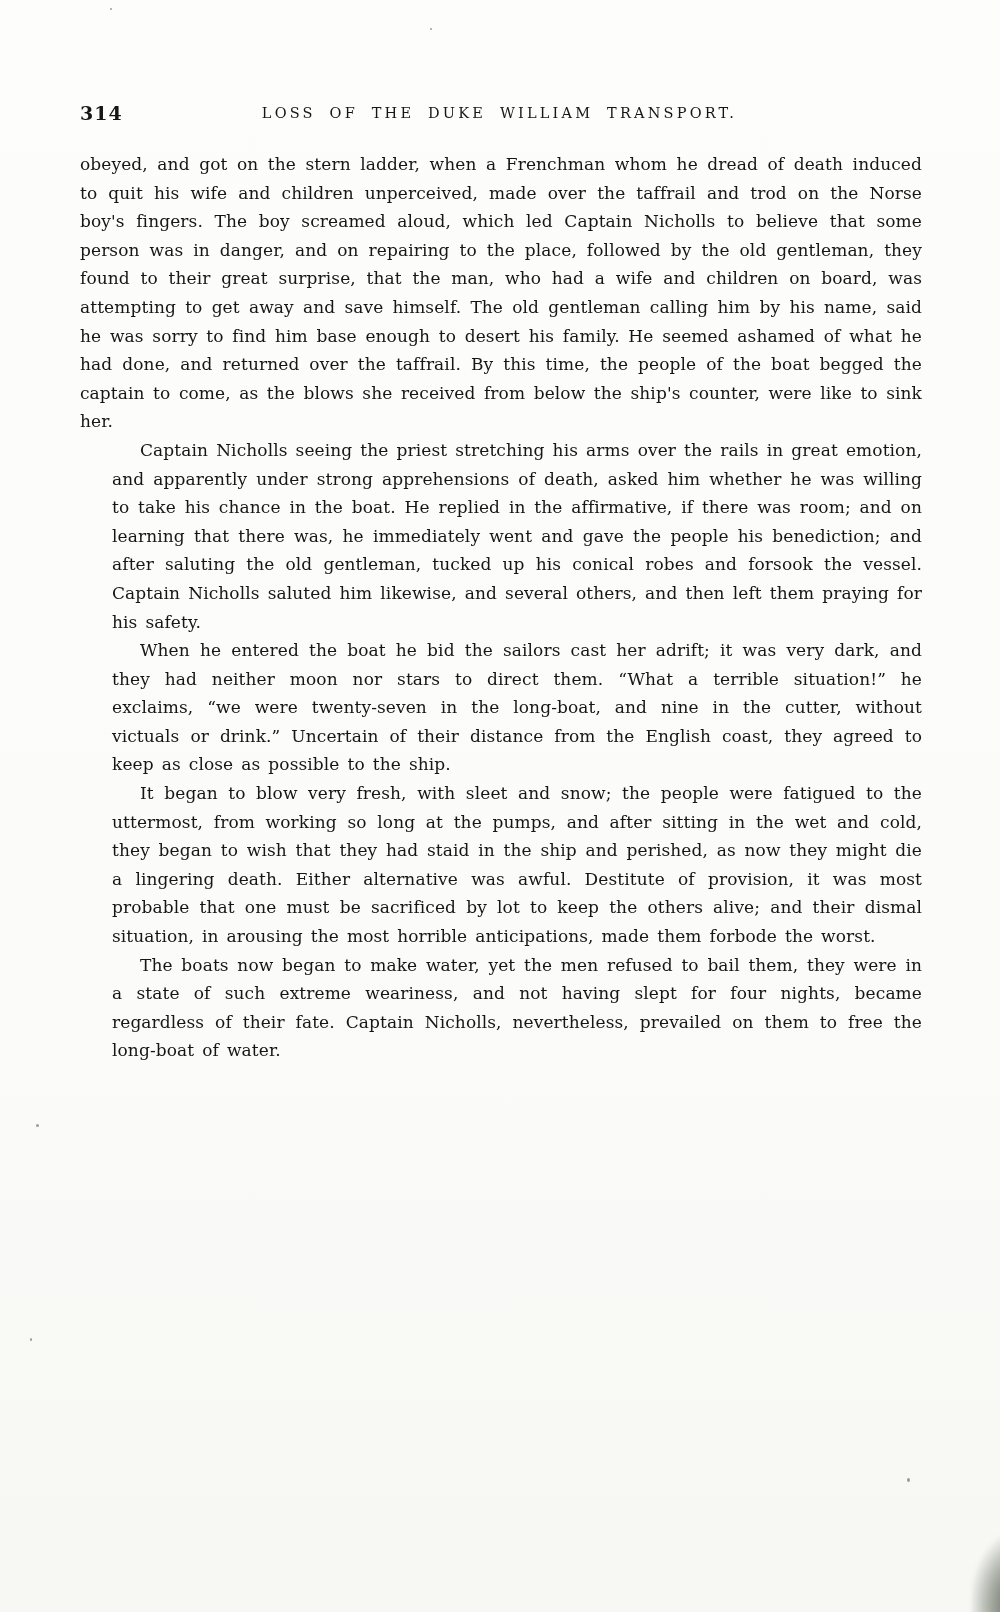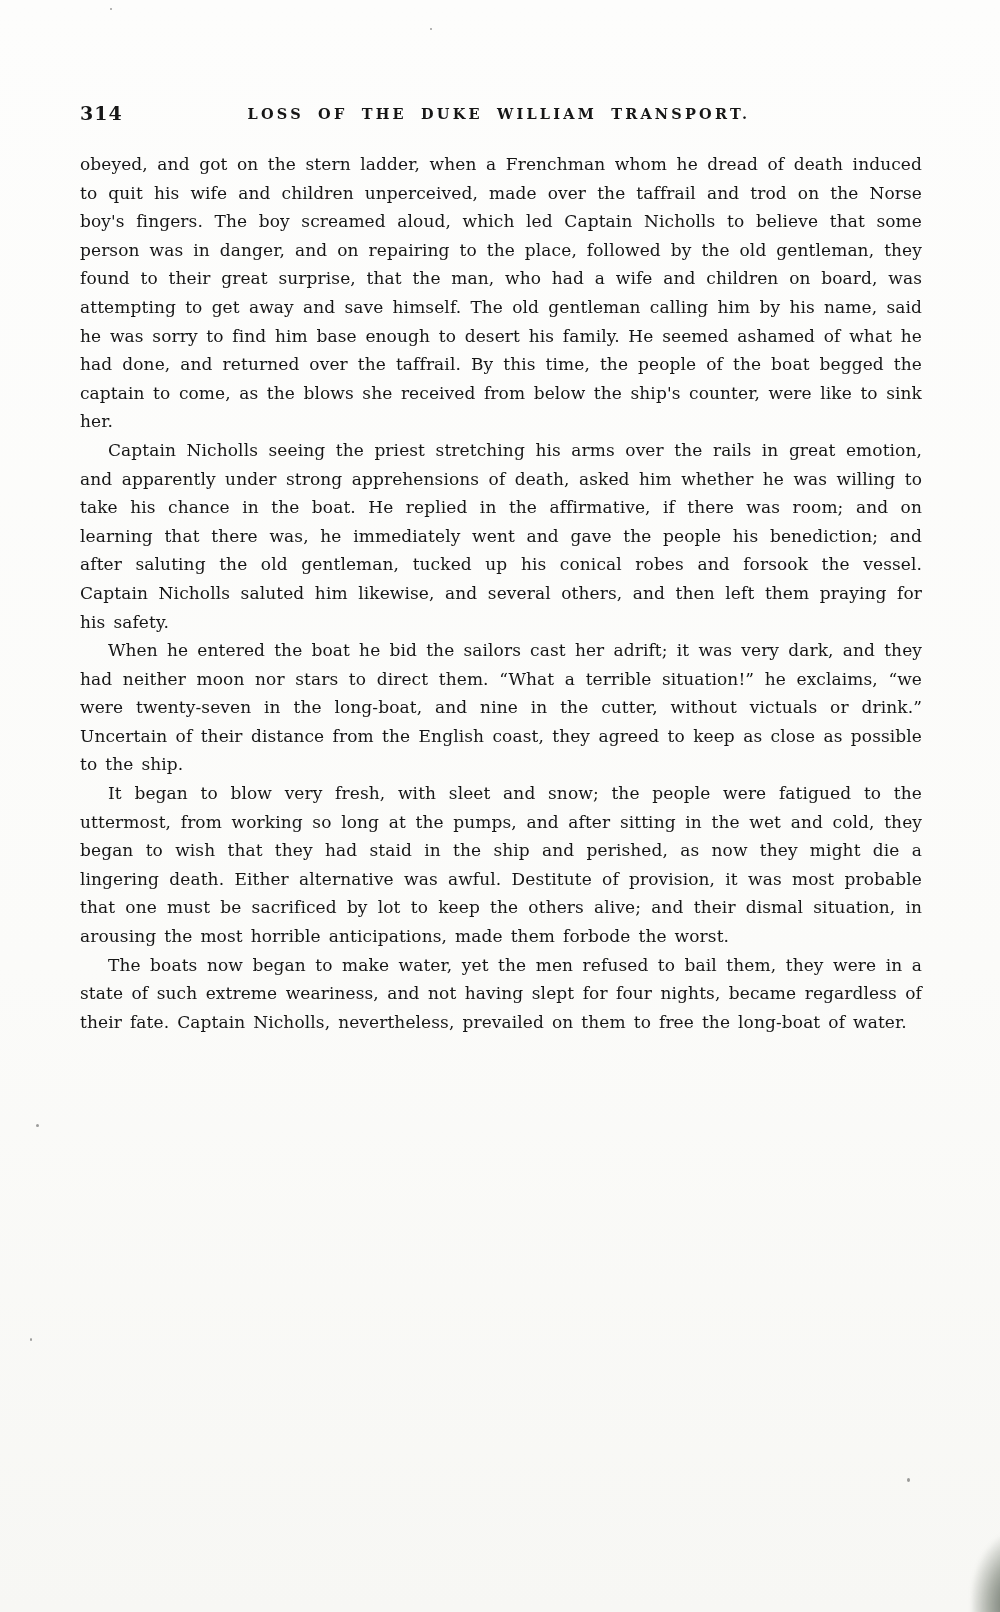--- a/index.html
+++ b/index.html
@@ -35,38 +35,39 @@
   }
   .header-title {
     position: absolute;
     left: 50%;
     top: 3px;
     transform: translateX(-52%);
     font-size: 14.5px;
     letter-spacing: 3.2px;
     word-spacing: 6px;
     white-space: nowrap;
-    font-weight: 700;
+    font-weight: 400;
   }
   .body-text {
     position: absolute;
     top: 150px;
     left: 80px;
     width: 842px;
     font-size: 17px;
     line-height: 28.6px;
     text-align: justify;
     letter-spacing: 0.1px;
     word-spacing: 2.5px;
   }
   .body-text p {
     margin: 0;
   }
   .body-text p.indent {
     text-indent: 28px;
+    margin-left: 32px;
   }
   
   .smudge-corner {
     position: absolute;
     right: -14px;
     bottom: -12px;
     width: 58px;
     height: 90px;
     background: radial-gradient(ellipse at 80% 80%, rgba(55,65,55,0.85) 0%, rgba(80,90,75,0.45) 45%, rgba(120,125,110,0.0) 75%);
     filter: blur(2px);

